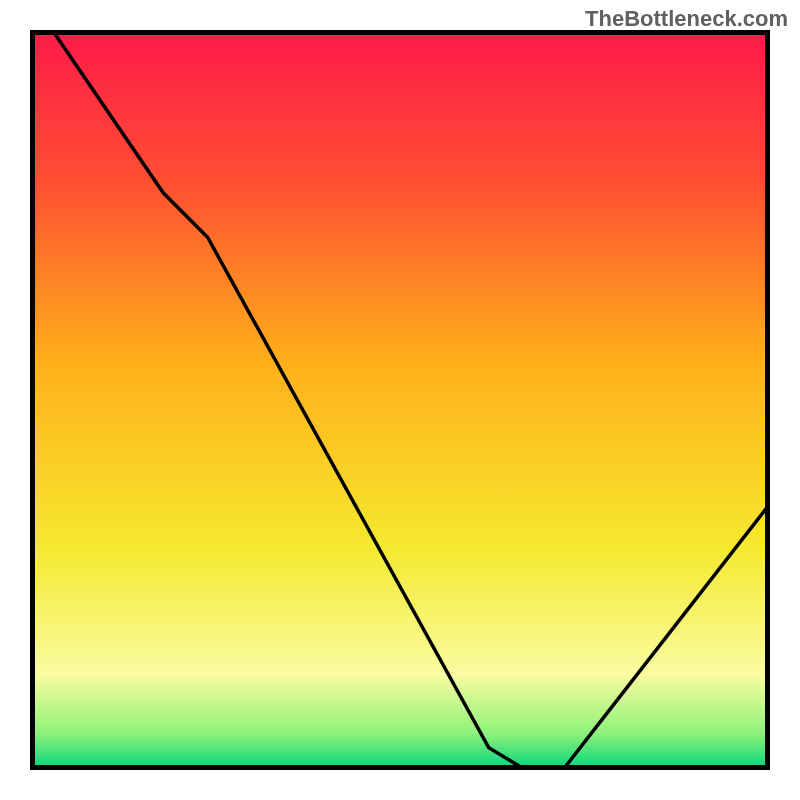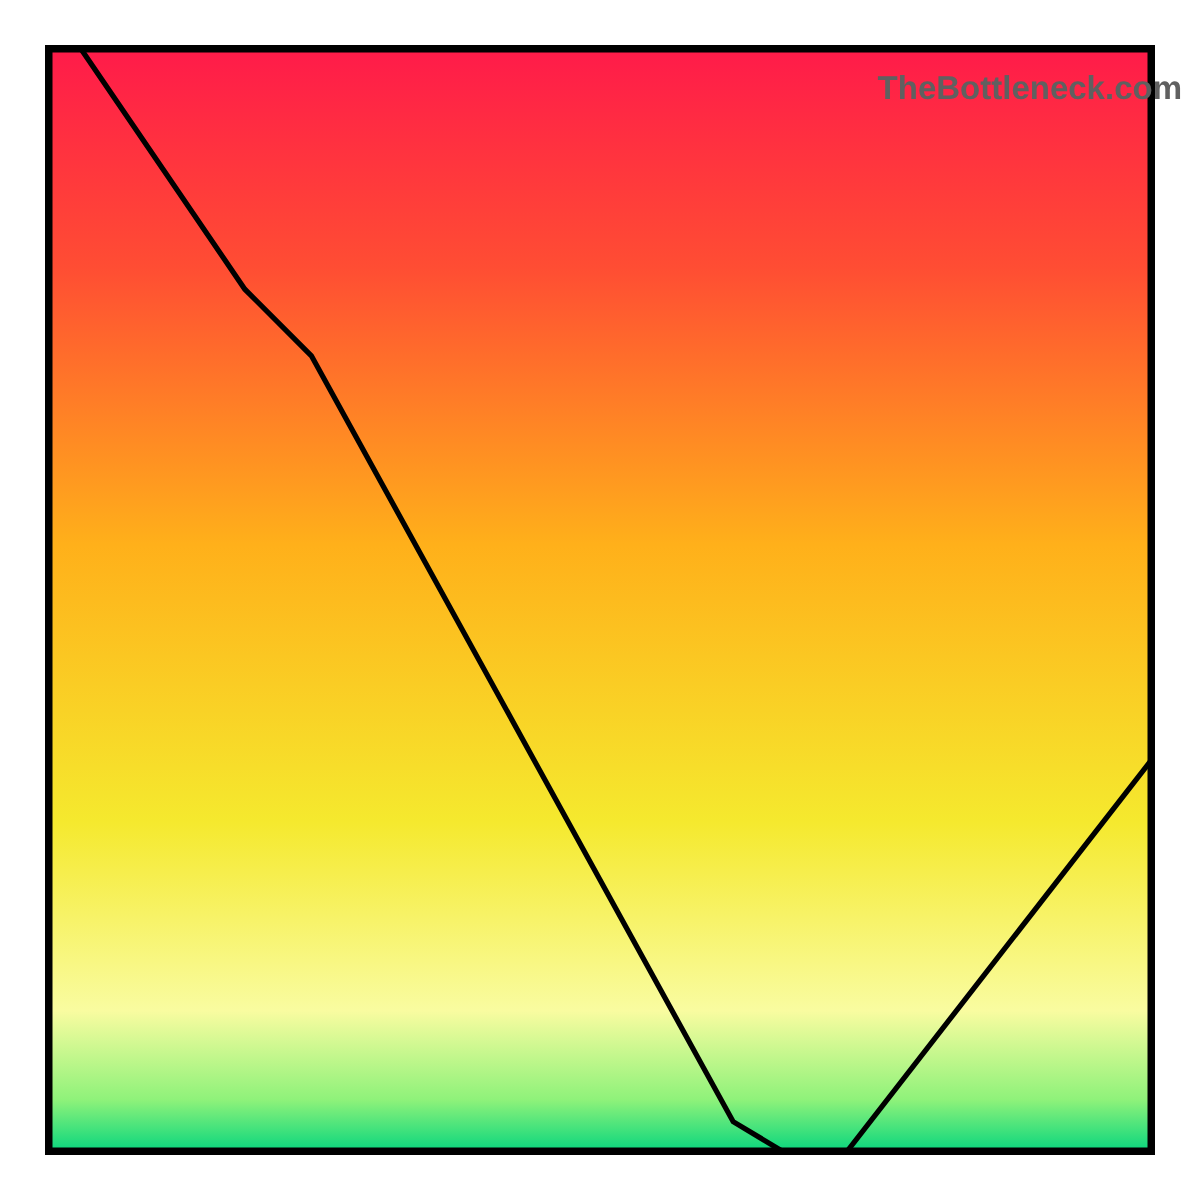--- a/index.html
+++ b/index.html
@@ -16,21 +16,20 @@
     position: relative;
   }
   .watermark {
     position: absolute;
     top: 6px;
     right: 12px;
     color: #606060;
     font-size: 22px;
     font-weight: 600;
     z-index: 10;
-    margin-top: 40px;
   }
   .plot-area {
     position: absolute;
     top: 30px;
     left: 30px;
     width: 740px;
     height: 740px;
   }
   .plot-svg {
     width: 740px;

